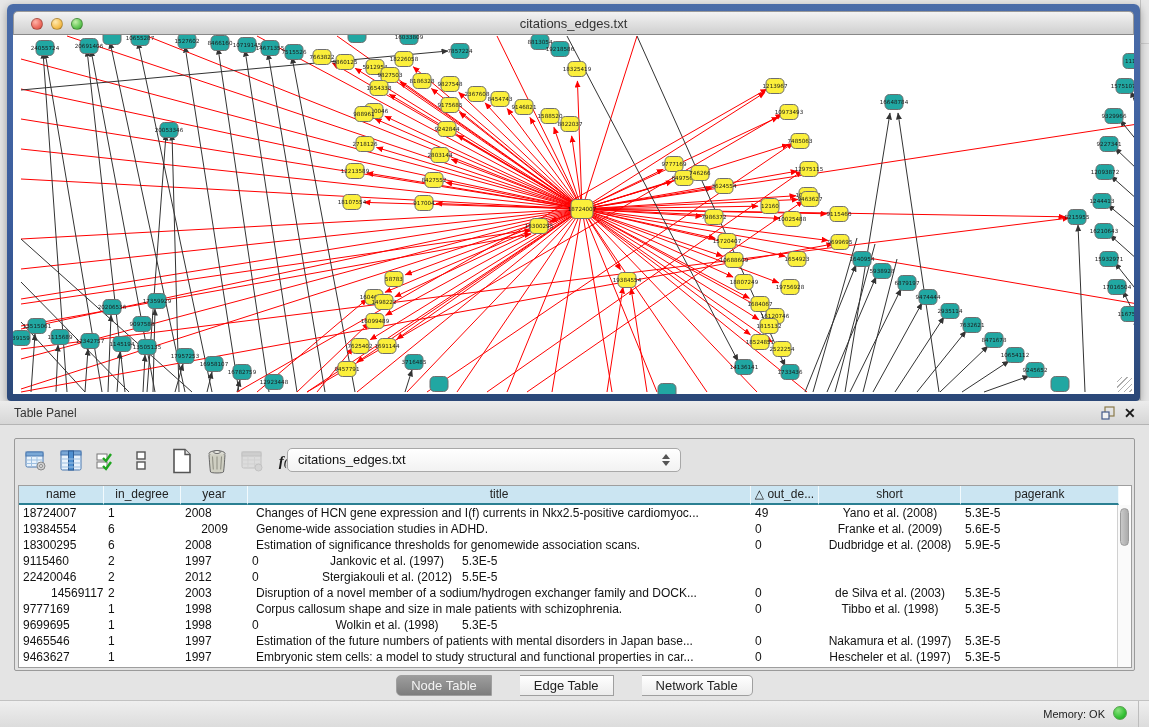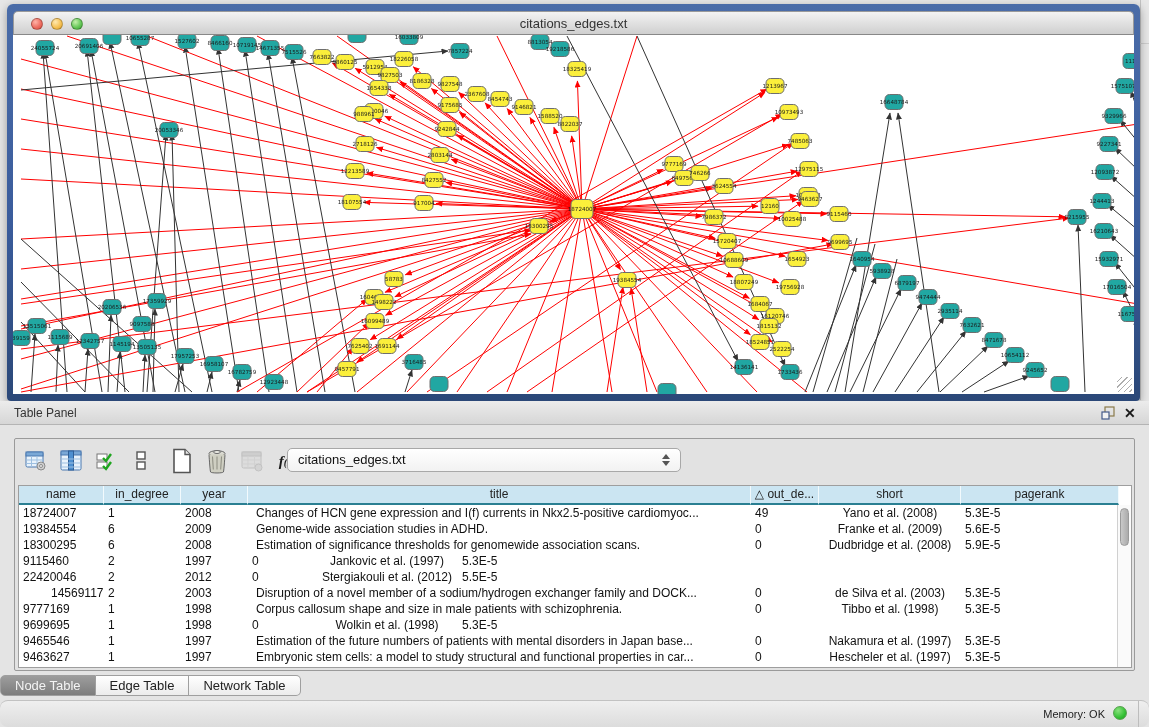--- a/index.html
+++ b/index.html
@@ -53,29 +53,29 @@
   #grid-header { display:flex; height:19px; }
   .hcell { background:#cbe5f2; border-right:1px solid #f2fafd; border-bottom:2px solid #2a7f92;
     font-size:12px; color:#222; text-align:center; line-height:17px; overflow:hidden; white-space:nowrap; flex:none; }
   #grid-body { position:absolute; left:0; top:19px; right:14px; bottom:0; overflow:hidden; }
   .grow { display:flex; height:16px; }
   .gcell { font-size:12px; color:#111; line-height:16px; white-space:nowrap; overflow:hidden; flex:none; padding:0 4px; }
   #vscroll { position:absolute; right:0; top:19px; width:14px; bottom:0; background:#fafafa; border-left:1px solid #d0d0d0; }
   #vthumb { position:absolute; left:2px; top:3px; width:9px; height:38px; border-radius:5px;
     background:linear-gradient(90deg,#c9c9c9,#ababab); border:1px solid #9a9a9a; }
 
-  #tabs { position:absolute; left:0; top:274px; width:100%; height:21px; display:flex; justify-content:flex-start; }
+  #tabs { position:absolute; left:0; top:274px; width:100%; height:21px; display:flex; justify-content:center;gap:28px; }
   .tab { height:21px; border:1px solid #9f9f9f; border-left:none; font-size:13px; line-height:19px; padding:0 14px;
     background:linear-gradient(#ffffff,#ececec); color:#222; }
   .tab:first-child { border-left:1px solid #9f9f9f; border-radius:5px 0 0 5px; }
   .tab:last-child { border-radius:0 5px 5px 0; }
   .tab.active { background:linear-gradient(#9d9d9d,#7d7d7d); color:#f4f4f4; }
 
   #statusbar { position:absolute; left:0; top:299px; width:100%; height:27px; background:linear-gradient(#efefef,#dcdcdc);
-    border-top:1px solid #c2c2c2;border-radius:8px; }
+    border-top:1px solid #c2c2c2; }
   #mem-label { position:absolute; right:44px; top:7px; font-size:11px; color:#222; }
   #mem-dot { position:absolute; right:22px; top:5px; width:14px; height:14px; border-radius:50%;
     background:radial-gradient(circle at 35% 30%, #8ae27e, #35c135 60%, #1f9a22); border:1px solid #56a14e; }
   #status-vline { position:absolute; right:10px; top:0; width:1px; height:27px; background:#bdbdbd; }
 </style>
 </head>
 <body>
 
 <div id="stage">
 
@@ -805,21 +805,21 @@
               <div class="gcell" style="width: 77px;">1</div>
               <div class="gcell" style="width: 67px;">2008</div>
               <div class="gcell" style="width: 503px; padding-left: 8px;">Changes of HCN gene expression and I(f) currents in Nkx2.5-positive cardiomyoc...</div>
               <div class="gcell" style="width: 68px;">49</div>
               <div class="gcell" style="width: 142px; text-align: center;">Yano et al. (2008)</div>
               <div class="gcell" style="width: 158px;">5.3E-5</div>
             </div>
             <div class="grow">
               <div class="gcell" style="width: 85px;">19384554</div>
               <div class="gcell" style="width: 77px;">6</div>
-              <div class="gcell" style="width: 67px;">2009</div>
+              <div class="gcell" style="width: 67px; text-align: center;">2009</div>
               <div class="gcell" style="width: 503px; padding-left: 8px;">Genome-wide association studies in ADHD.</div>
               <div class="gcell" style="width: 68px;">0</div>
               <div class="gcell" style="width: 142px; text-align: center;">Franke et al. (2009)</div>
               <div class="gcell" style="width: 158px;">5.6E-5</div>
             </div>
             <div class="grow">
               <div class="gcell" style="width: 85px;">18300295</div>
               <div class="gcell" style="width: 77px;">6</div>
               <div class="gcell" style="width: 67px;">2008</div>
               <div class="gcell" style="width: 503px; padding-left: 8px;">Estimation of significance thresholds for genomewide association scans.</div>

